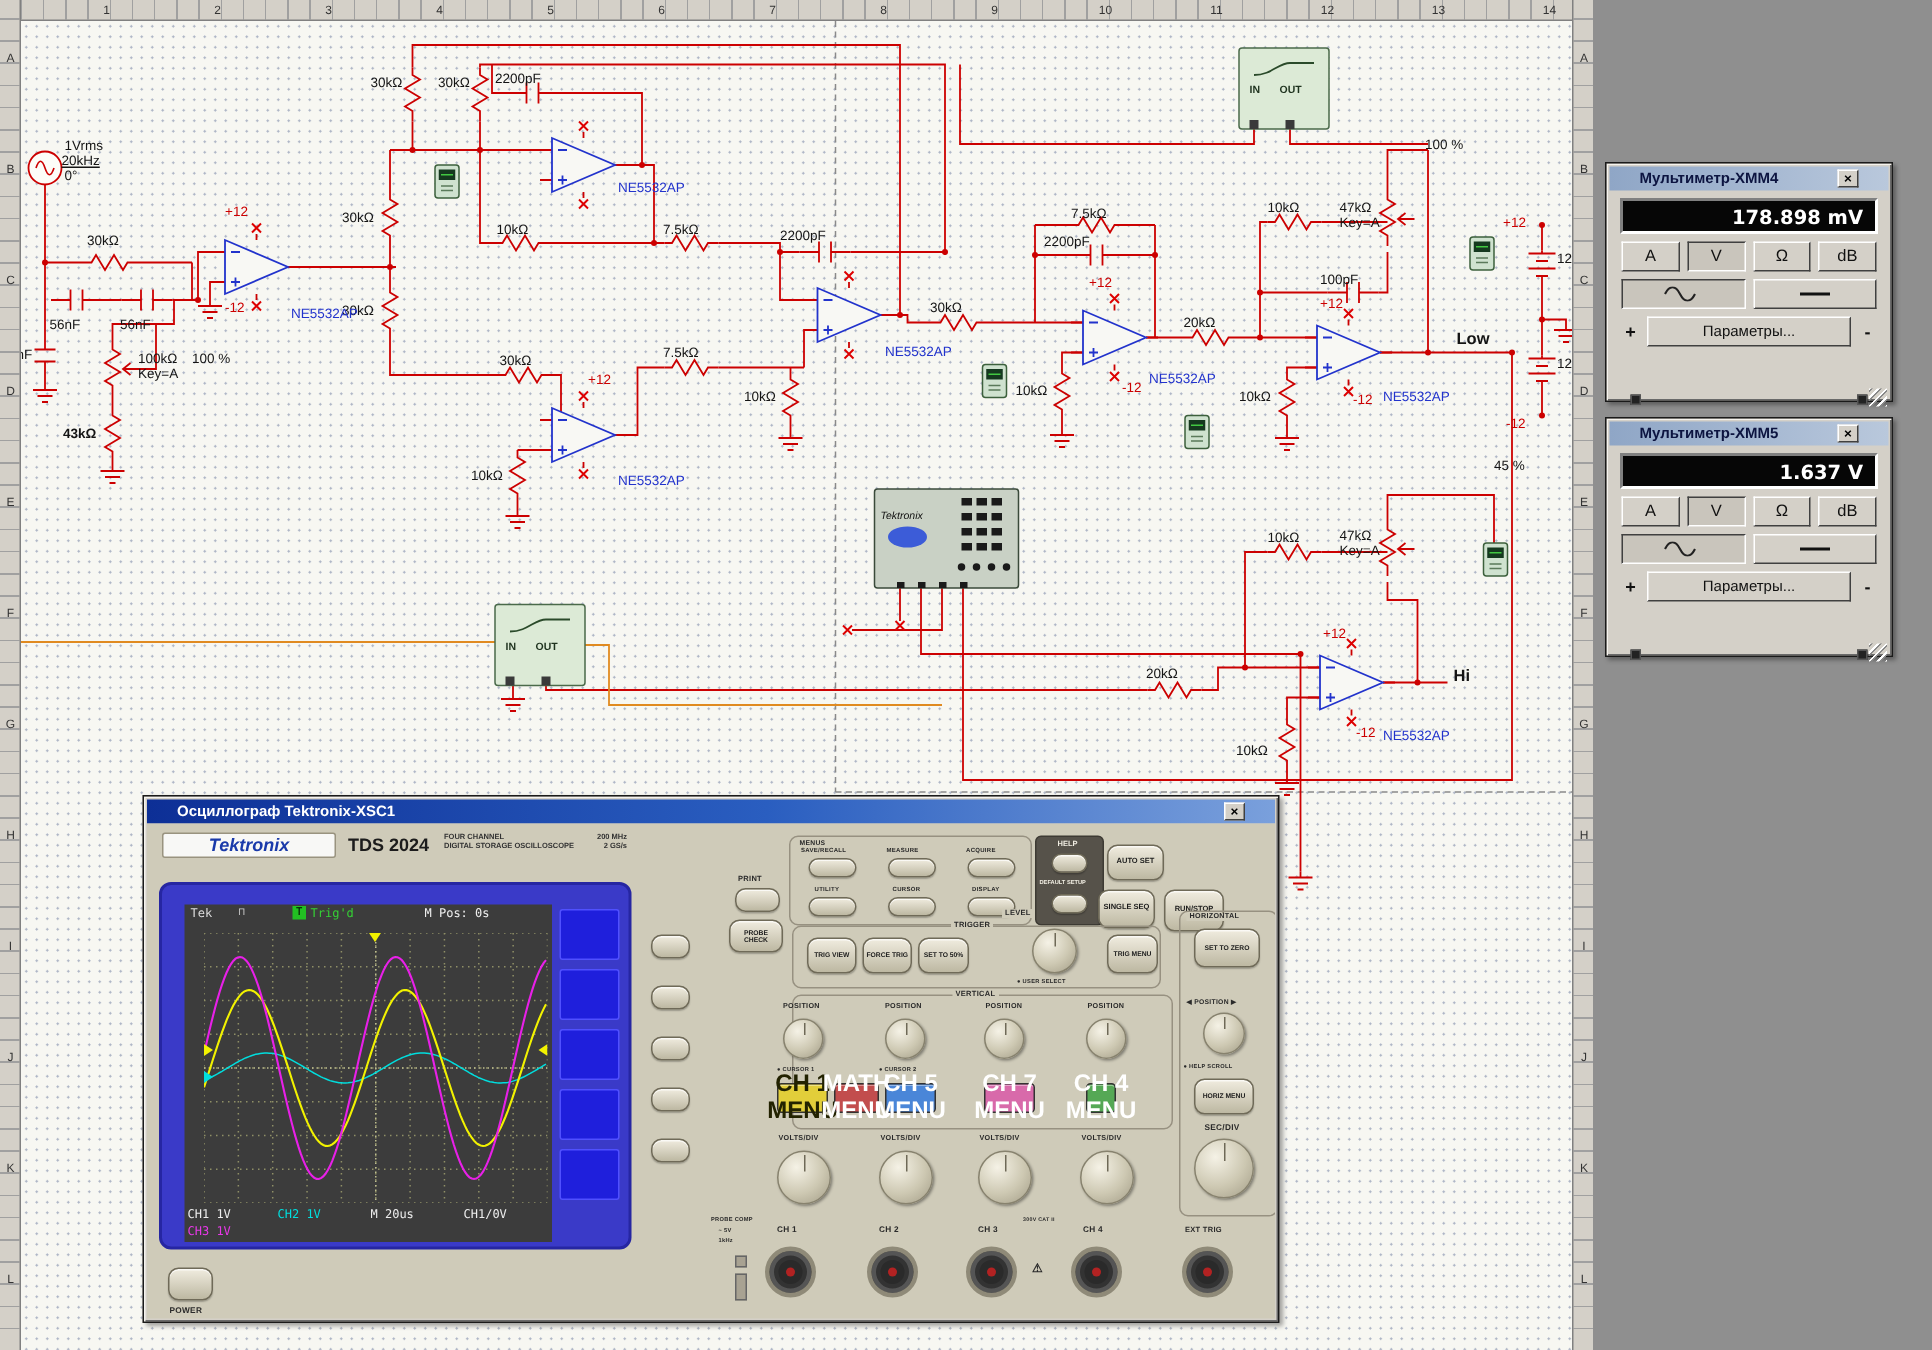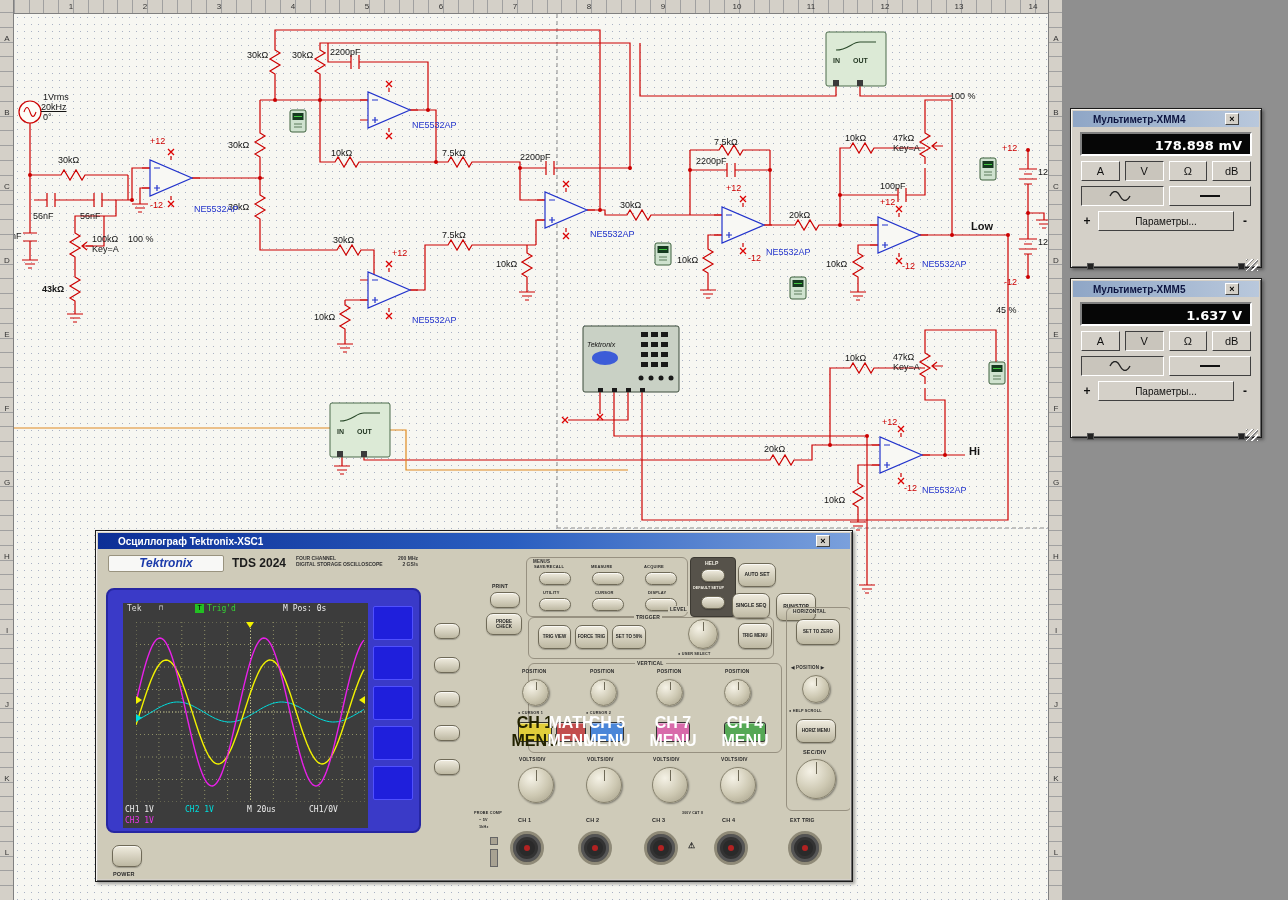--- a/index.html
+++ b/index.html
@@ -586,21 +586,21 @@
           <div class="oc-knob" style="left: 424px; top: 130px; width: 27px; height: 27px;"></div>
           <div class="oc-knob" style="left: 492px; top: 130px; width: 27px; height: 27px;"></div>
           <div class="oc-knob" style="left: 558px; top: 130px; width: 27px; height: 27px;"></div>
           <div class="oc-knob" style="left: 626px; top: 130px; width: 27px; height: 27px;"></div>
           <div class="oc-lbl" style="left: 420px; top: 162px; font-size: 3.8px;">● CURSOR 1</div>
           <div class="oc-lbl" style="left: 488px; top: 162px; font-size: 3.8px;">● CURSOR 2</div>
           <div class="oc-cbtn" style="left: 420px; top: 173px; width: 34px; height: 20px; background: rgb(226, 206, 58); color: rgb(34, 34, 0);">CH 1 MENU</div>
           <div class="oc-cbtn" style="left: 458px; top: 173px; width: 30px; height: 20px; background: rgb(194, 77, 77); color: rgb(255, 255, 255);">MATH MENU</div>
           <div class="oc-cbtn" style="left: 492px; top: 173px; width: 34px; height: 20px; background: rgb(74, 134, 216); color: rgb(255, 255, 255);">CH 5 MENU</div>
           <div class="oc-cbtn" style="left: 558px; top: 173px; width: 34px; height: 20px; background: rgb(216, 106, 170); color: rgb(255, 255, 255);">CH 7 MENU</div>
-          <div class="oc-cbtn" style="left: 626px; top: 173px; width: 42px; height: 20px; background: rgb(85, 168, 85); color: rgb(255, 255, 255);">CH 4 MENU</div>
+          <div class="oc-cbtn" style="left: 626px; top: 173px; width: 20px; height: 20px; background: rgb(85, 168, 85); color: rgb(255, 255, 255);">CH 4 MENU</div>
           <div class="oc-lbl" style="left: 421px; top: 208px; font-size: 4.8px;">VOLTS/DIV</div>
           <div class="oc-lbl" style="left: 489px; top: 208px; font-size: 4.8px;">VOLTS/DIV</div>
           <div class="oc-lbl" style="left: 555px; top: 208px; font-size: 4.8px;">VOLTS/DIV</div>
           <div class="oc-lbl" style="left: 623px; top: 208px; font-size: 4.8px;">VOLTS/DIV</div>
           <div class="oc-knob" style="left: 420px; top: 218px; width: 36px; height: 36px;"></div>
           <div class="oc-knob" style="left: 488px; top: 218px; width: 36px; height: 36px;"></div>
           <div class="oc-knob" style="left: 554px; top: 218px; width: 36px; height: 36px;"></div>
           <div class="oc-knob" style="left: 622px; top: 218px; width: 36px; height: 36px;"></div>
           <div class="oc-lbl" style="left: 376px; top: 262px; font-size: 3.8px;">PROBE COMP</div>
           <div class="oc-lbl" style="left: 381px; top: 269px; font-size: 3.8px;">~ 5V</div>

